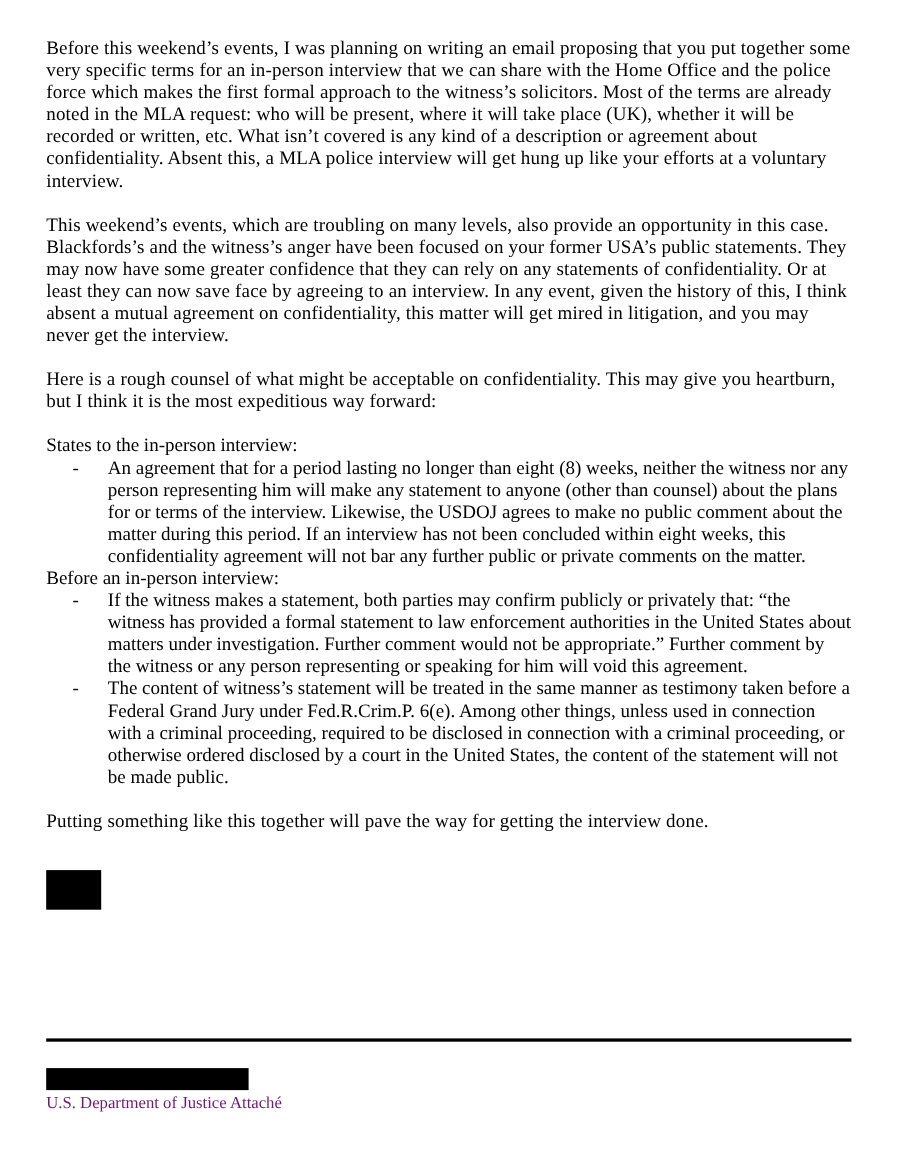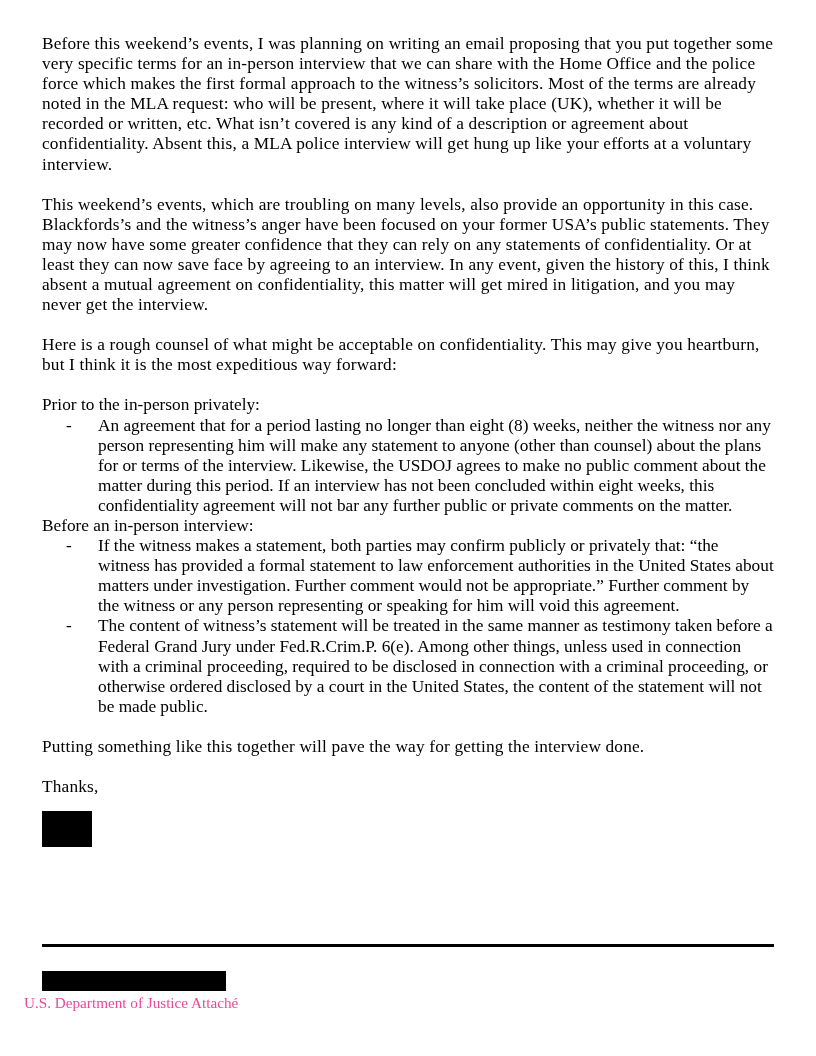--- a/index.html
+++ b/index.html
@@ -77,45 +77,45 @@
   .footer-redaction {
     position: absolute;
     left: 42px;
     top: 971px;
     width: 184px;
     height: 20px;
     background: #000000;
   }
   .footer-title {
     position: absolute;
-    left: 24px;
+    left: 42px;
     top: 993px;
     font-size: 15.2px;
     line-height: 19px;
-    color: #ec4899;
+    color: #701a75;
     font-family: "Liberation Serif", serif;
   }
 </style>
 </head>
 <body>
 
 <div class="page">
 
   <div class="content">
 
     <p class="para">Before this weekend’s events, I was planning on writing an email proposing that you put together some very specific terms for an in-person interview that we can share with the Home Office and the police force which makes the first formal approach to the witness’s solicitors.  Most of the terms are already noted in the MLA request: who will be present, where it will take place (UK), whether it will be recorded or written, etc.  What isn’t covered is any kind of a description or agreement about confidentiality.  Absent this, a MLA police interview will get hung up like your efforts at a voluntary interview.</p>
     <div class="spacer"></div>
 
     <p class="para">This weekend’s events, which are troubling on many levels, also provide an opportunity in this case. Blackfords’s and the witness’s anger have been focused on your former USA’s public statements. They may now have some greater confidence that they can rely on any statements of confidentiality. Or at least they can now save face by agreeing to an interview.  In any event, given the history of this, I think absent a mutual agreement on confidentiality, this matter will get mired in litigation, and you may never get the interview.</p>
     <div class="spacer"></div>
 
     <p class="para">Here is a rough counsel of what might be acceptable on confidentiality.  This may give you heartburn, but I think it is the most expeditious way forward:</p>
     <div class="spacer"></div>
 
-    <p class="list-heading">Prior to the in-person privately:</p>
+    <p class="list-heading">States to the in-person interview:</p>
     <ul class="dashlist">
       <li>
         <span class="dash">-</span>
         <span>An agreement that for a period lasting no longer than eight (8) weeks, neither the witness nor any person representing him will make any statement to anyone (other than counsel) about the plans for or terms of the interview.  Likewise, the USDOJ agrees to make no public comment about the matter during this period.  If an interview has not been concluded within eight weeks, this confidentiality agreement will not bar any further public or private comments on the matter.</span>
       </li>
     </ul>
 
     <p class="list-heading">Before an in-person interview:</p>
     <ul class="dashlist">
       <li>
@@ -126,21 +126,20 @@
         <span class="dash">-</span>
         <span>The content of witness’s statement will be treated in the same manner as testimony taken before a Federal Grand Jury under Fed.R.Crim.P. 6(e).  Among other things, unless used in connection with a criminal proceeding, required to be disclosed in connection with a criminal proceeding, or otherwise ordered disclosed by a court in the United States, the content of the statement will not be made public.</span>
       </li>
     </ul>
 
     <div class="spacer"></div>
 
     <p class="para">Putting something like this together will pave the way for getting the interview done.</p>
     <div class="spacer"></div>
 
-    <p class="para">Thanks,</p>
 
     <div class="redaction-block"></div>
 
   </div>
 
   <div class="footer-rule"></div>
   <div class="footer-redaction"></div>
   <div class="footer-title">U.S. Department of Justice Attaché</div>
 
 </div>

